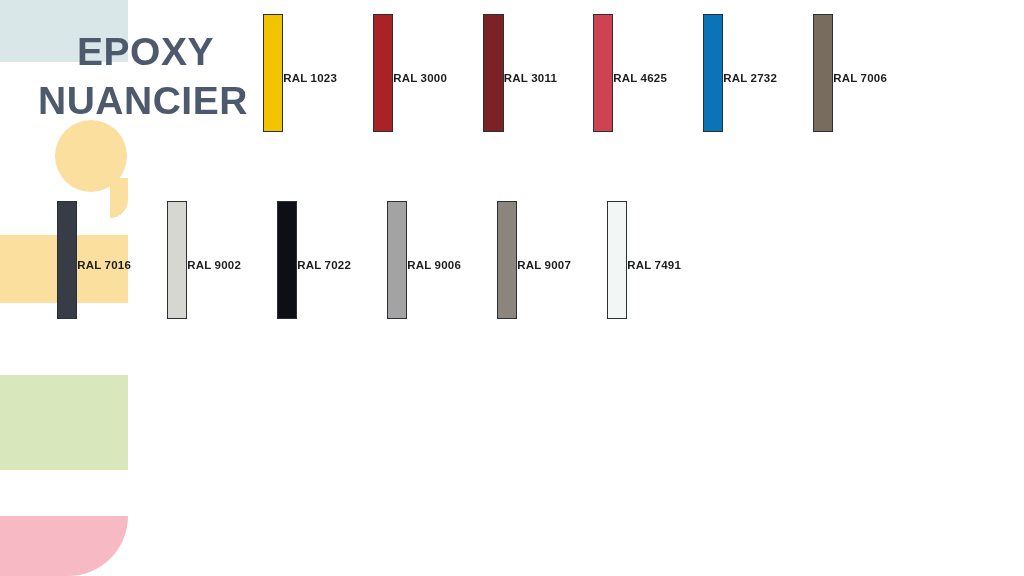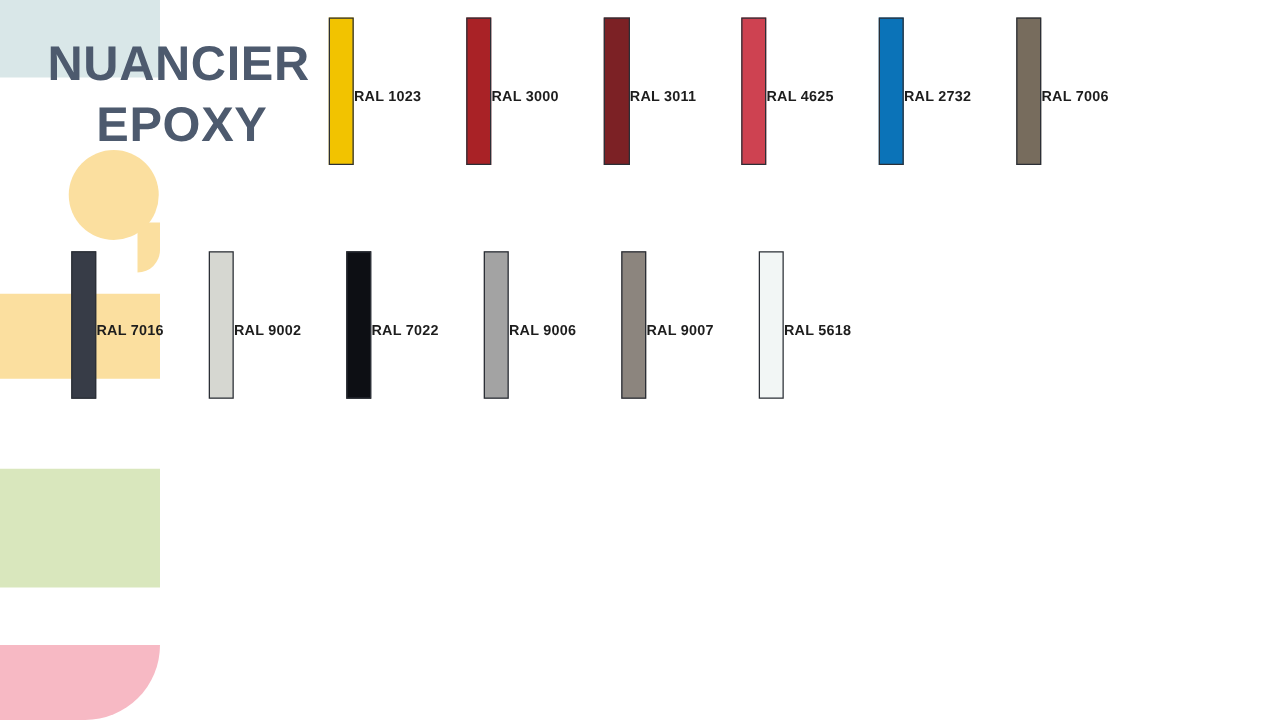--- a/index.html
+++ b/index.html
@@ -104,22 +104,22 @@
 <div id="page">
 
   <div class="deco" id="deco-blue-rect" style="background: rgb(217, 231, 232);"></div>
   <div class="deco" id="deco-yellow-circle" style="background: rgb(251, 223, 159);"></div>
   <div class="deco" id="deco-yellow-quarter" style="background: rgb(251, 223, 159);"></div>
   <div class="deco" id="deco-yellow-rect" style="background: rgb(251, 223, 159);"></div>
   <div class="deco" id="deco-green-rect" style="background: rgb(217, 231, 189);"></div>
   <div class="deco" id="deco-pink-shape" style="background: rgb(247, 185, 196);"></div>
 
   <div id="title-block" style="color: rgb(77, 90, 110);">
+    <span id="title-line-2">EPOXY</span>
     <span id="title-line-1">NUANCIER</span>
-    <span id="title-line-2">EPOXY</span>
   </div>
 
   <div class="swatch-row" id="swatch-row-1">
       <div class="swatch">
         <div class="swatch-chip" style="background: rgb(242, 195, 0);"></div>
         <div class="swatch-label">RAL 1023</div>
       </div>
       <div class="swatch">
         <div class="swatch-chip" style="background: rgb(169, 34, 38);"></div>
         <div class="swatch-label">RAL 3000</div>
@@ -157,17 +157,17 @@
       <div class="swatch">
         <div class="swatch-chip" style="background: rgb(163, 163, 163);"></div>
         <div class="swatch-label">RAL 9006</div>
       </div>
       <div class="swatch">
         <div class="swatch-chip" style="background: rgb(140, 133, 126);"></div>
         <div class="swatch-label">RAL 9007</div>
       </div>
       <div class="swatch">
         <div class="swatch-chip" style="background: rgb(242, 246, 245);"></div>
-        <div class="swatch-label">RAL 5618</div>
+        <div class="swatch-label">RAL 7491</div>
       </div>
     </div>
 
 </div>
 
 </body></html>

